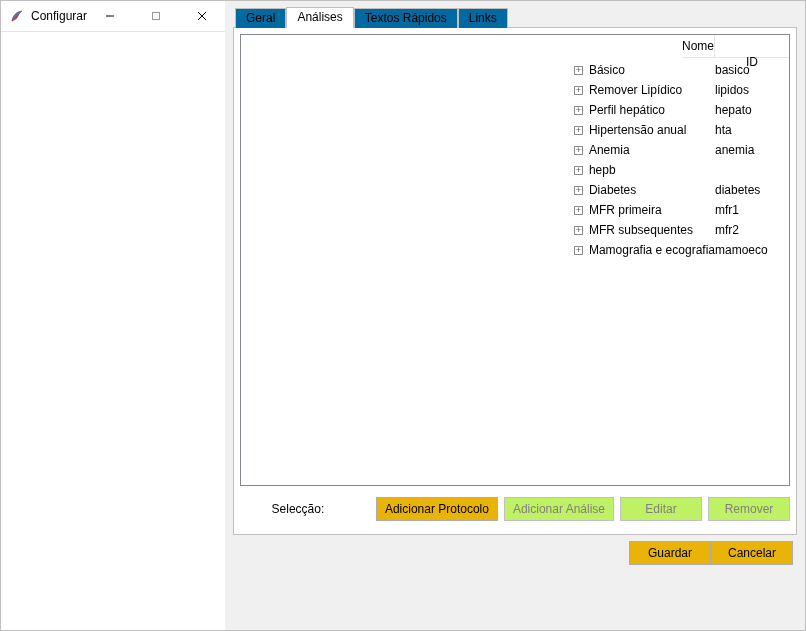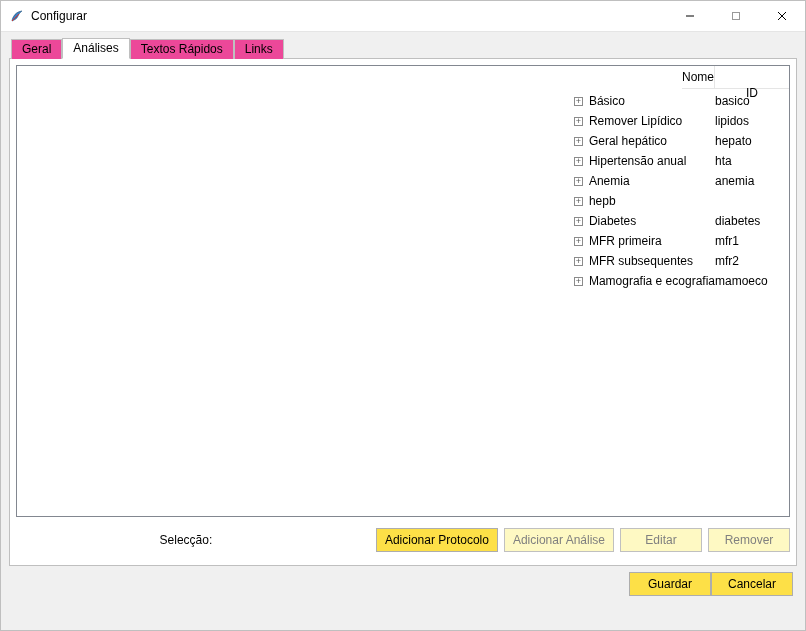--- a/index.html
+++ b/index.html
@@ -9,21 +9,21 @@
     font-size: 12px;
     background: #ffffff;
     color: #000000;
   }
   .window {
     width: 806px;
     height: 631px;
     box-sizing: border-box;
     border: 1px solid #bfbfbf;
     display: flex;
-    flex-direction: column;
+    flex-direction: row;
     background: #ffffff;
   }
   
   .title-bar {
     height: 30px;
     display: flex;
     align-items: center;
     background: #ffffff;
     border-bottom: 1px solid #e5e5e5;
   }
@@ -68,21 +68,21 @@
   .tabs {
     display:flex;
     align-items:flex-end;
     height: 22px;
     margin-left: 2px;
   }
   .tab {
     padding: 2px 10px 3px 10px;
     border: 1px solid #bfbfbf;
     border-bottom: none;
-    background:#ec4899;
+    background:#0369a1;
     margin-right: 0px;
     position:relative;
     top:1px;
     color:#000;
   }
   .tab.active {
     background:#ffffff;
     border-bottom: 1px solid #ffffff;
     z-index: 2;
   }
@@ -179,28 +179,28 @@
   .sel-buttons {
     display:flex;
     gap:6px;
   }
   button.win {
     font-family: inherit;
     font-size:12px;
     padding: 3px 8px;
     min-width: 82px;
     height:24px;
-    background:#fde047;
+    background:#eab308;
     border:1px solid #adadad;
     color:#000;
     box-sizing:border-box;
   }
   button.win:disabled {
     color:#808080;
-    background:#fef9c3;
+    background:#bef264;
     border-color:#c0c0c0;
   }
   button.win.wide { min-width:120px; }
 
   
   .footer {
     display:flex;
     justify-content:flex-end;
     padding:6px 4px 0 4px;
   }
@@ -261,21 +261,21 @@
               <div class="name-cell">Básico</div>
               <div class="id-cell">basico</div>
             </div>
             <div class="tv-row">
               <div class="expander">+</div>
               <div class="name-cell">Remover Lipídico</div>
               <div class="id-cell">lipidos</div>
             </div>
             <div class="tv-row">
               <div class="expander">+</div>
-              <div class="name-cell">Geral hepático</div>
+              <div class="name-cell">Perfil hepático</div>
               <div class="id-cell">hepato</div>
             </div>
             <div class="tv-row">
               <div class="expander">+</div>
               <div class="name-cell">Hipertensão anual</div>
               <div class="id-cell">hta</div>
             </div>
             <div class="tv-row">
               <div class="expander">+</div>
               <div class="name-cell">Anemia</div>

